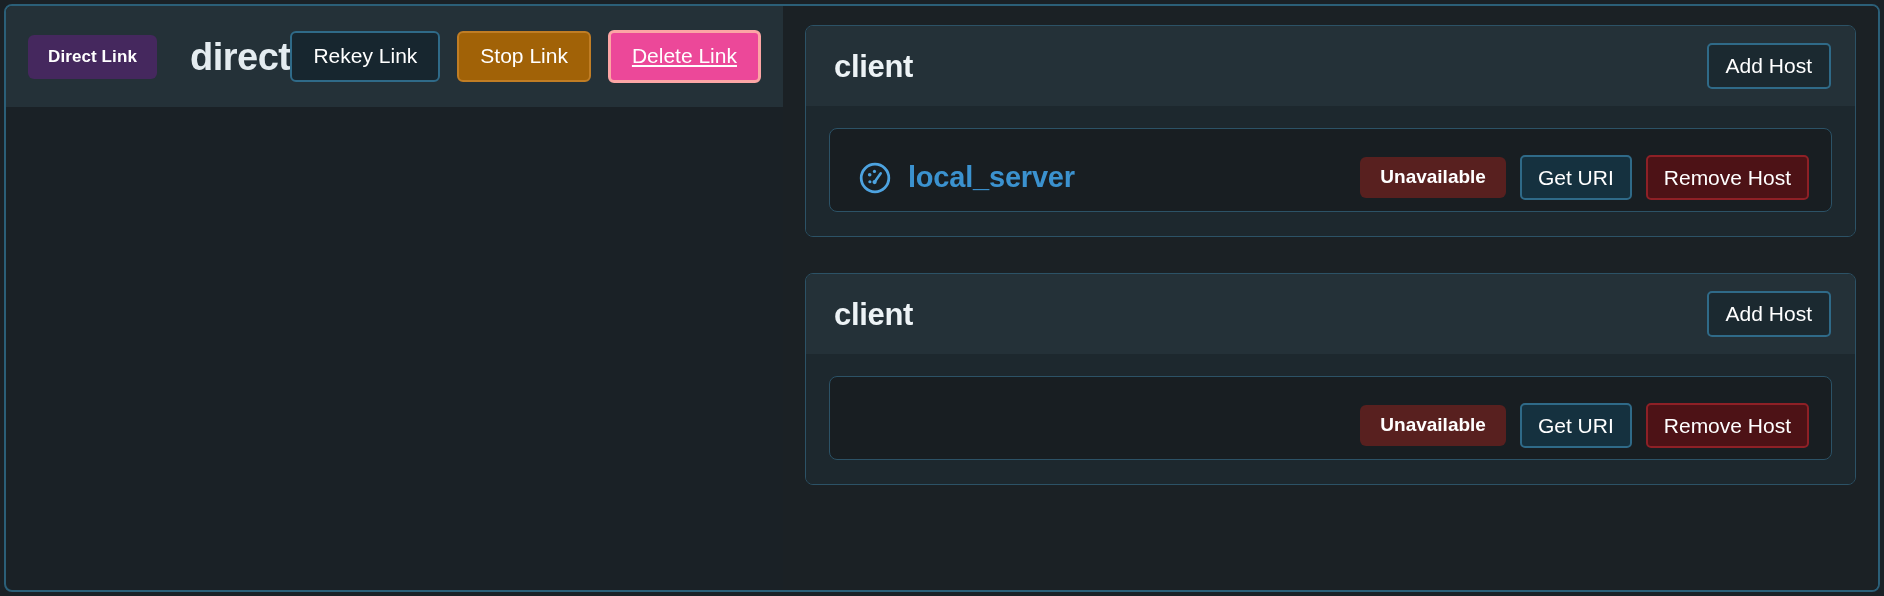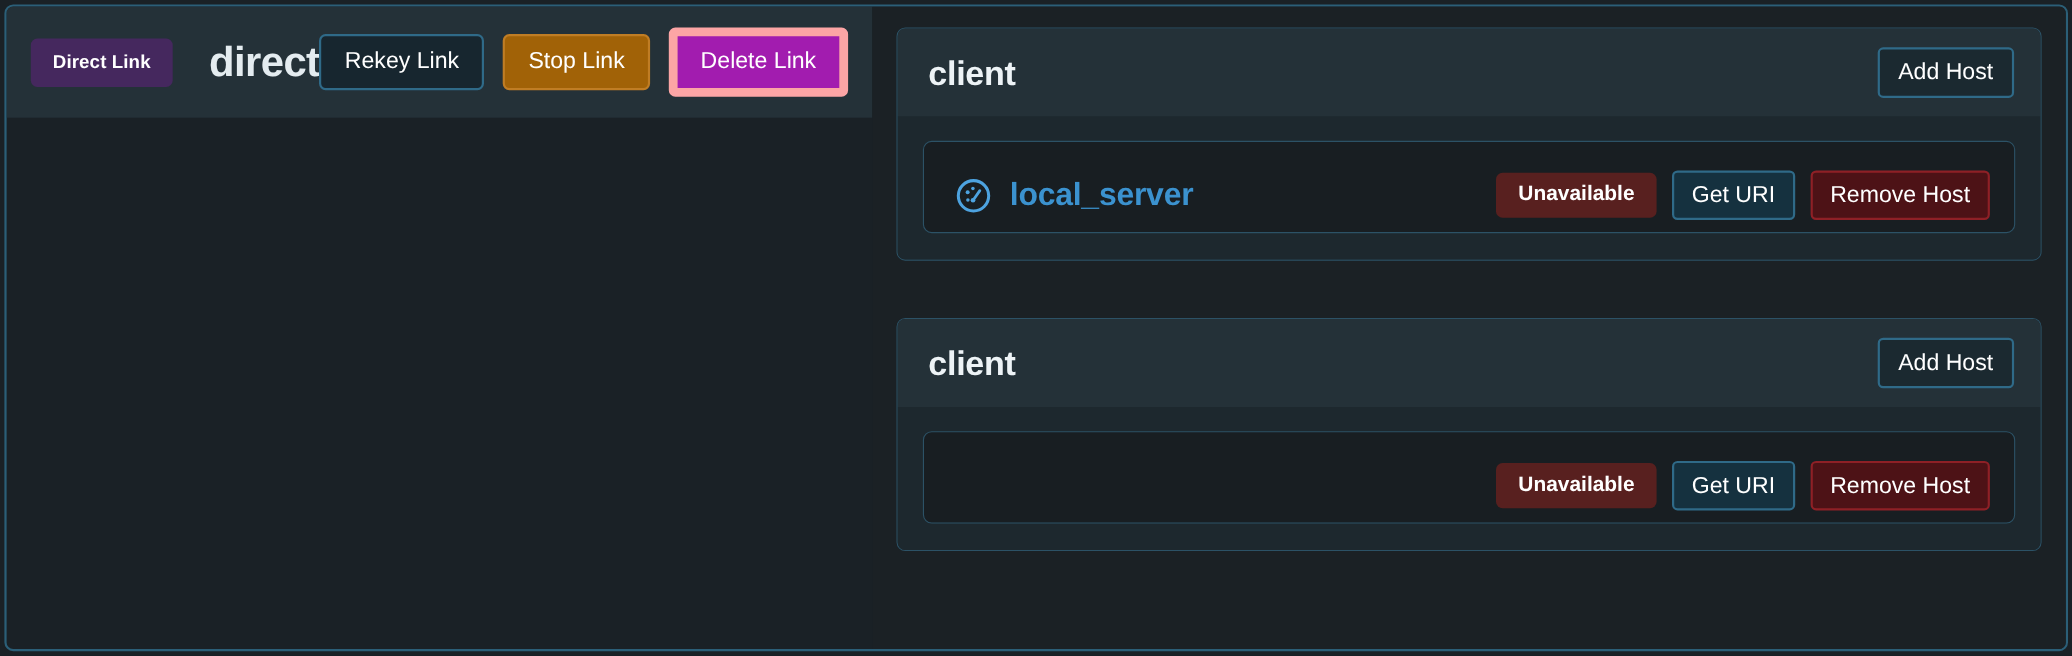--- a/index.html
+++ b/index.html
@@ -80,32 +80,33 @@
     background: #17262f;
     border: 2px solid #2f6a88;
   }
 
   .btn-warn {
     background: #a16207;
     border: 2px solid #c07d24;
   }
 
   .btn-danger {
-    background: #a21caf;
-    border: 8px solid #fca5a5;
+    background: #ec4899;
+    border: 3px solid #fca5a5;
+    text-decoration: underline;
   }
 
   
   .link-body {
     flex: 1 1 auto;
     background: #1b2125;
     padding: 19px 22px 0 22px;
     display: flex;
     flex-direction: column;
-    gap: 52px;
+    gap: 36px;
     overflow: hidden;
   }
 
   
   .group-card {
     border: 1px solid #2c5266;
     border-radius: 8px;
     background: #1d282e;
     overflow: hidden;
   }

